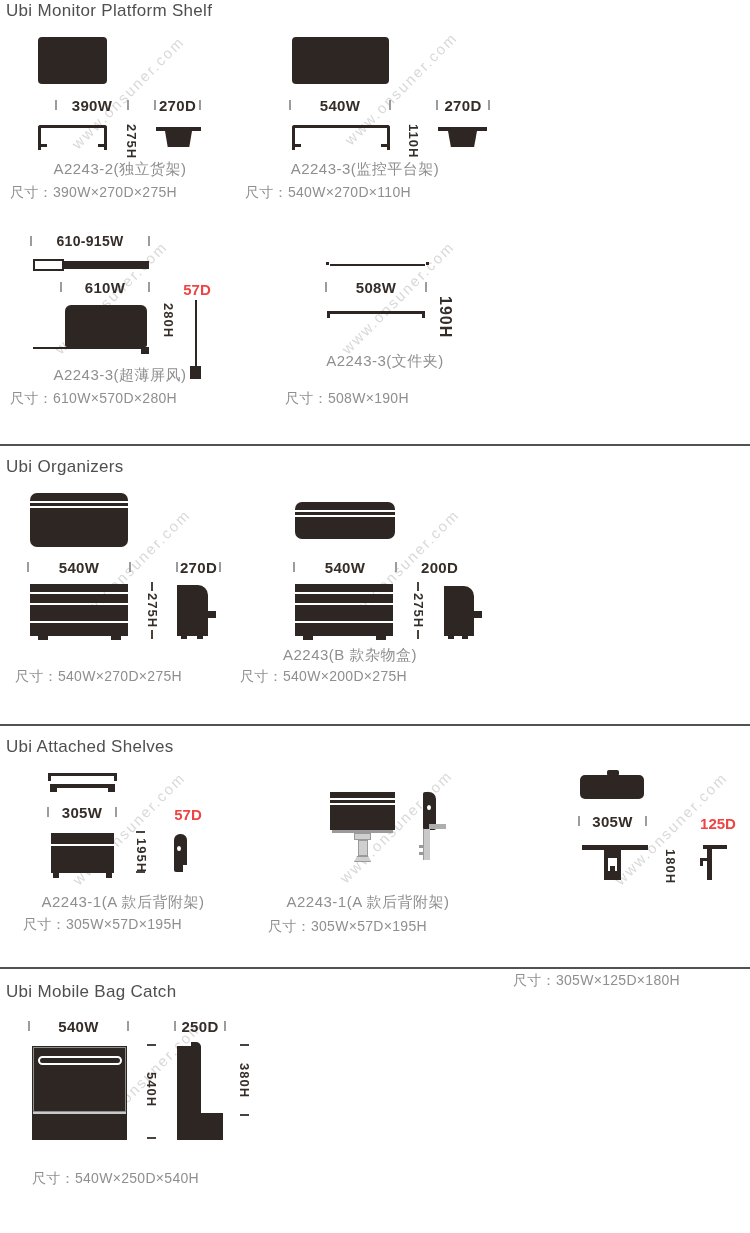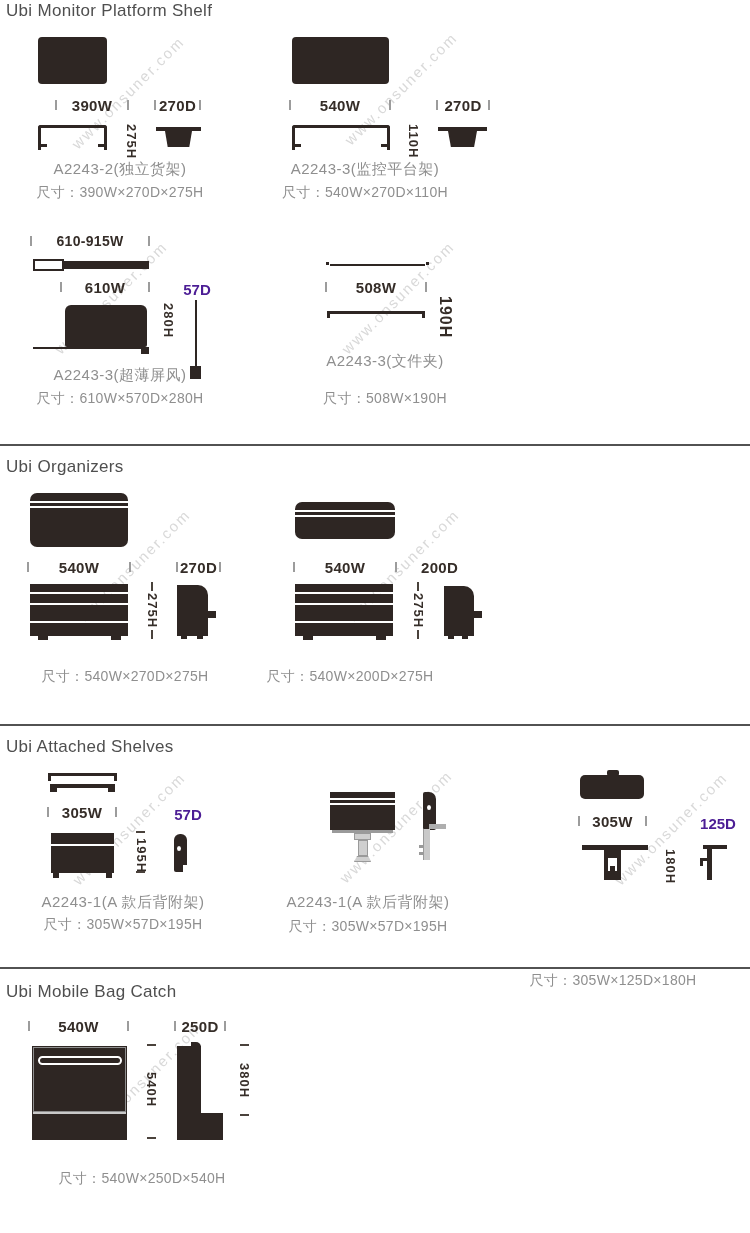--- a/index.html
+++ b/index.html
@@ -1,26 +1,26 @@
 <!DOCTYPE html>
 <html><head>
 <meta charset="utf-8">
 <style>
   html,body{margin:0;padding:0;background:#fff;}
   .page{position:relative;width:750px;height:1233px;background:#fff;overflow:hidden;
         font-family:"Liberation Sans","DejaVu Sans",sans-serif;}
   .sec-title{position:absolute;font-size:17px;color:#4f4f4f;letter-spacing:.3px;}
   .ink{background:#2e2623;}
   .name{position:absolute;text-align:center;font-size:15px;color:#8f8f8f;letter-spacing:.5px;white-space:nowrap;}
-  .size{position:absolute;text-align:center;font-size:14px;color:#8f8f8f;letter-spacing:.3px;white-space:nowrap;}
+  .size{position:absolute;text-align:left;font-size:14px;color:#8f8f8f;letter-spacing:.3px;white-space:nowrap;}
   .dimrow{position:absolute;height:12px;display:flex;justify-content:space-between;align-items:center;}
   .tick{width:2px;height:10px;background:#9c9c9c;}
   .dlabel{font-size:15px;font-weight:bold;color:#352d28;white-space:nowrap;letter-spacing:.3px;}
   .dlabel.sm{font-size:14px;}
-  .free-label{position:absolute;text-align:center;font-size:15px;font-weight:bold;color:#4c1d95;white-space:nowrap;}
+  .free-label{position:absolute;text-align:center;font-size:15px;font-weight:bold;color:#ef4444;white-space:nowrap;}
   .vlabel{position:absolute;writing-mode:vertical-rl;font-size:13px;font-weight:bold;color:#352d28;letter-spacing:1px;white-space:nowrap;}
   .vlabel.lg{font-size:16px;}
   .vtick{position:absolute;background:#4a423c;}
   .wm{position:absolute;color:#d9d9d9;font-size:15px;letter-spacing:2px;transform:rotate(-45deg);white-space:nowrap;}
   .hr{position:absolute;left:0;width:750px;height:2px;background:#525252;}
   .abs{position:absolute;}
   .bracket{position:absolute;border-top:3px solid #2e2623;border-left:3px solid #2e2623;border-right:3px solid #2e2623;border-radius:3px 3px 0 0;}
   .bands{position:absolute;display:flex;flex-direction:column;gap:2px;}
   .bands div{background:#2e2623;width:100%;}
   .outline-box{position:absolute;border:2px solid #2e2623;background:#fff;}
@@ -173,20 +173,21 @@
   </div>
   <div class="abs ink" style="left:303px;top:636px;width:10px;height:4px;"></div>
   <div class="abs ink" style="left:376px;top:636px;width:10px;height:4px;"></div>
   <div class="vtick" style="left:417px;top:582px;width:2px;height:9px;"></div>
   <span class="vlabel" style="left:411px;top:593px;">275H</span>
   <div class="vtick" style="left:417px;top:630px;width:2px;height:9px;"></div>
   <div class="abs ink" style="left:444px;top:586px;width:30px;height:50px;border-radius:0 10px 0 0;"></div>
   <div class="abs ink" style="left:474px;top:611px;width:8px;height:7px;"></div>
   <div class="abs ink" style="left:448px;top:636px;width:6px;height:3px;"></div>
   <div class="abs ink" style="left:462px;top:636px;width:6px;height:3px;"></div>
+  <div class="name" style="left:250px;top:646px;width:200px;">A2243(B 款杂物盒)</div>
   <div class="size" style="left:240px;top:668px;width:220px;">尺寸：540W×200D×275H</div>
 
   <div class="hr" style="top:724px;"></div>
 
   <div class="sec-title" style="left:6px;top:737px;">Ubi Attached Shelves</div>
 
   <span class="wm" style="left:53px;top:820px;">www.onsuner.com</span>
   <span class="wm" style="left:320px;top:818px;">www.onsuner.com</span>
   <span class="wm" style="left:595px;top:820px;">www.onsuner.com</span>
 

